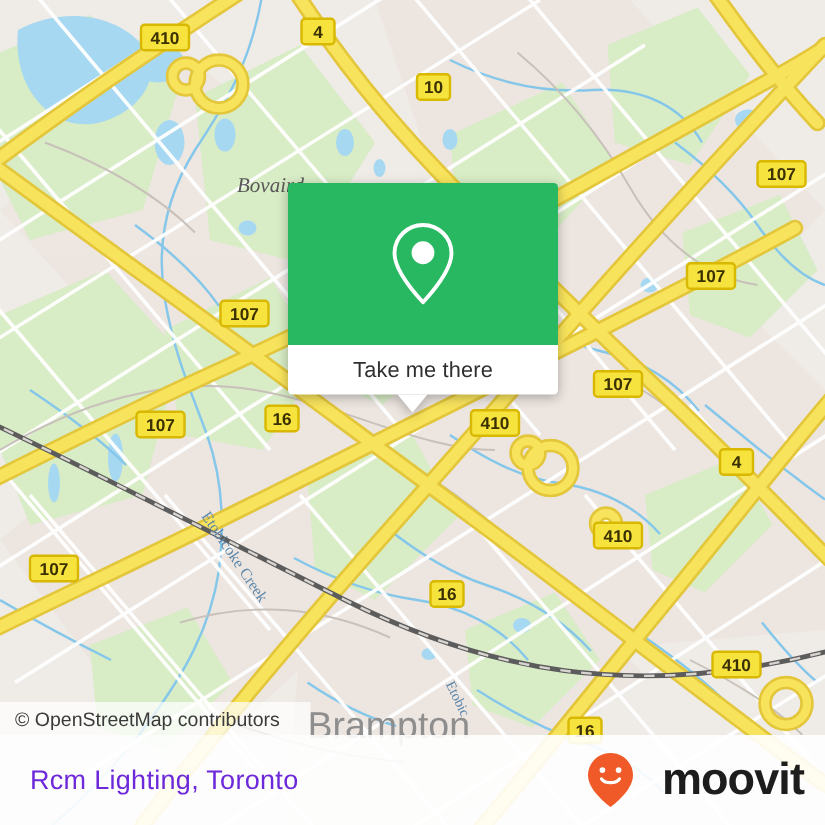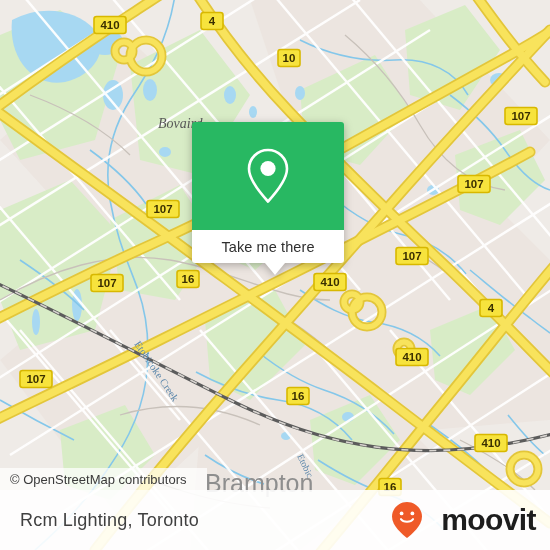--- a/index.html
+++ b/index.html
@@ -10,21 +10,21 @@
     background:#eeeae6;
   }
   #screen{position:relative;width:550px;height:550px;overflow:hidden;background:#efebe7;}
 
   
   #map{position:absolute;inset:0;background:#efeae6;overflow:hidden;}
   #map svg{display:block;width:550px;height:550px;}
 
   
   #popup{
-    position:absolute;left:192px;top:122px;width:152px;
+    position:absolute;left:192px;top:122px;width:180px;
     filter:drop-shadow(0 2px 4px rgba(0,0,0,.28));
   }
   #popup-green{
     background:#28b862;height:108px;border-radius:3px 3px 0 0;
     display:flex;align-items:center;justify-content:center;
   }
   #popup-label{
     background:#ffffff;height:33px;border-radius:0 0 3px 3px;
     display:flex;align-items:center;justify-content:center;
     font-size:14.5px;color:#2f2f2f;letter-spacing:.1px;
@@ -44,21 +44,21 @@
     padding-right:20px;
   }
 
   
   #bottombar{
     position:absolute;left:0;bottom:0;width:550px;height:60px;
     background:rgba(255,255,255,.90);
     display:flex;align-items:center;justify-content:space-between;
     box-sizing:border-box;padding:0 14px 0 20px;
   }
-  #place-title{font-size:18px;color:#404040;letter-spacing:.2px;white-space:nowrap;}
+  #place-title{font-size:18px;color:#6d28d9;letter-spacing:.2px;white-space:nowrap;}
   #brand{display:flex;align-items:center;gap:18px;}
   #brand-word{font-size:30px;color:#1d1d1d;letter-spacing:-0.6px;font-weight:bold;}
   #brand-pin{display:block;}
 </style>
 </head>
 <body>
 
 <div id="screen">
 
   <div id="map">

